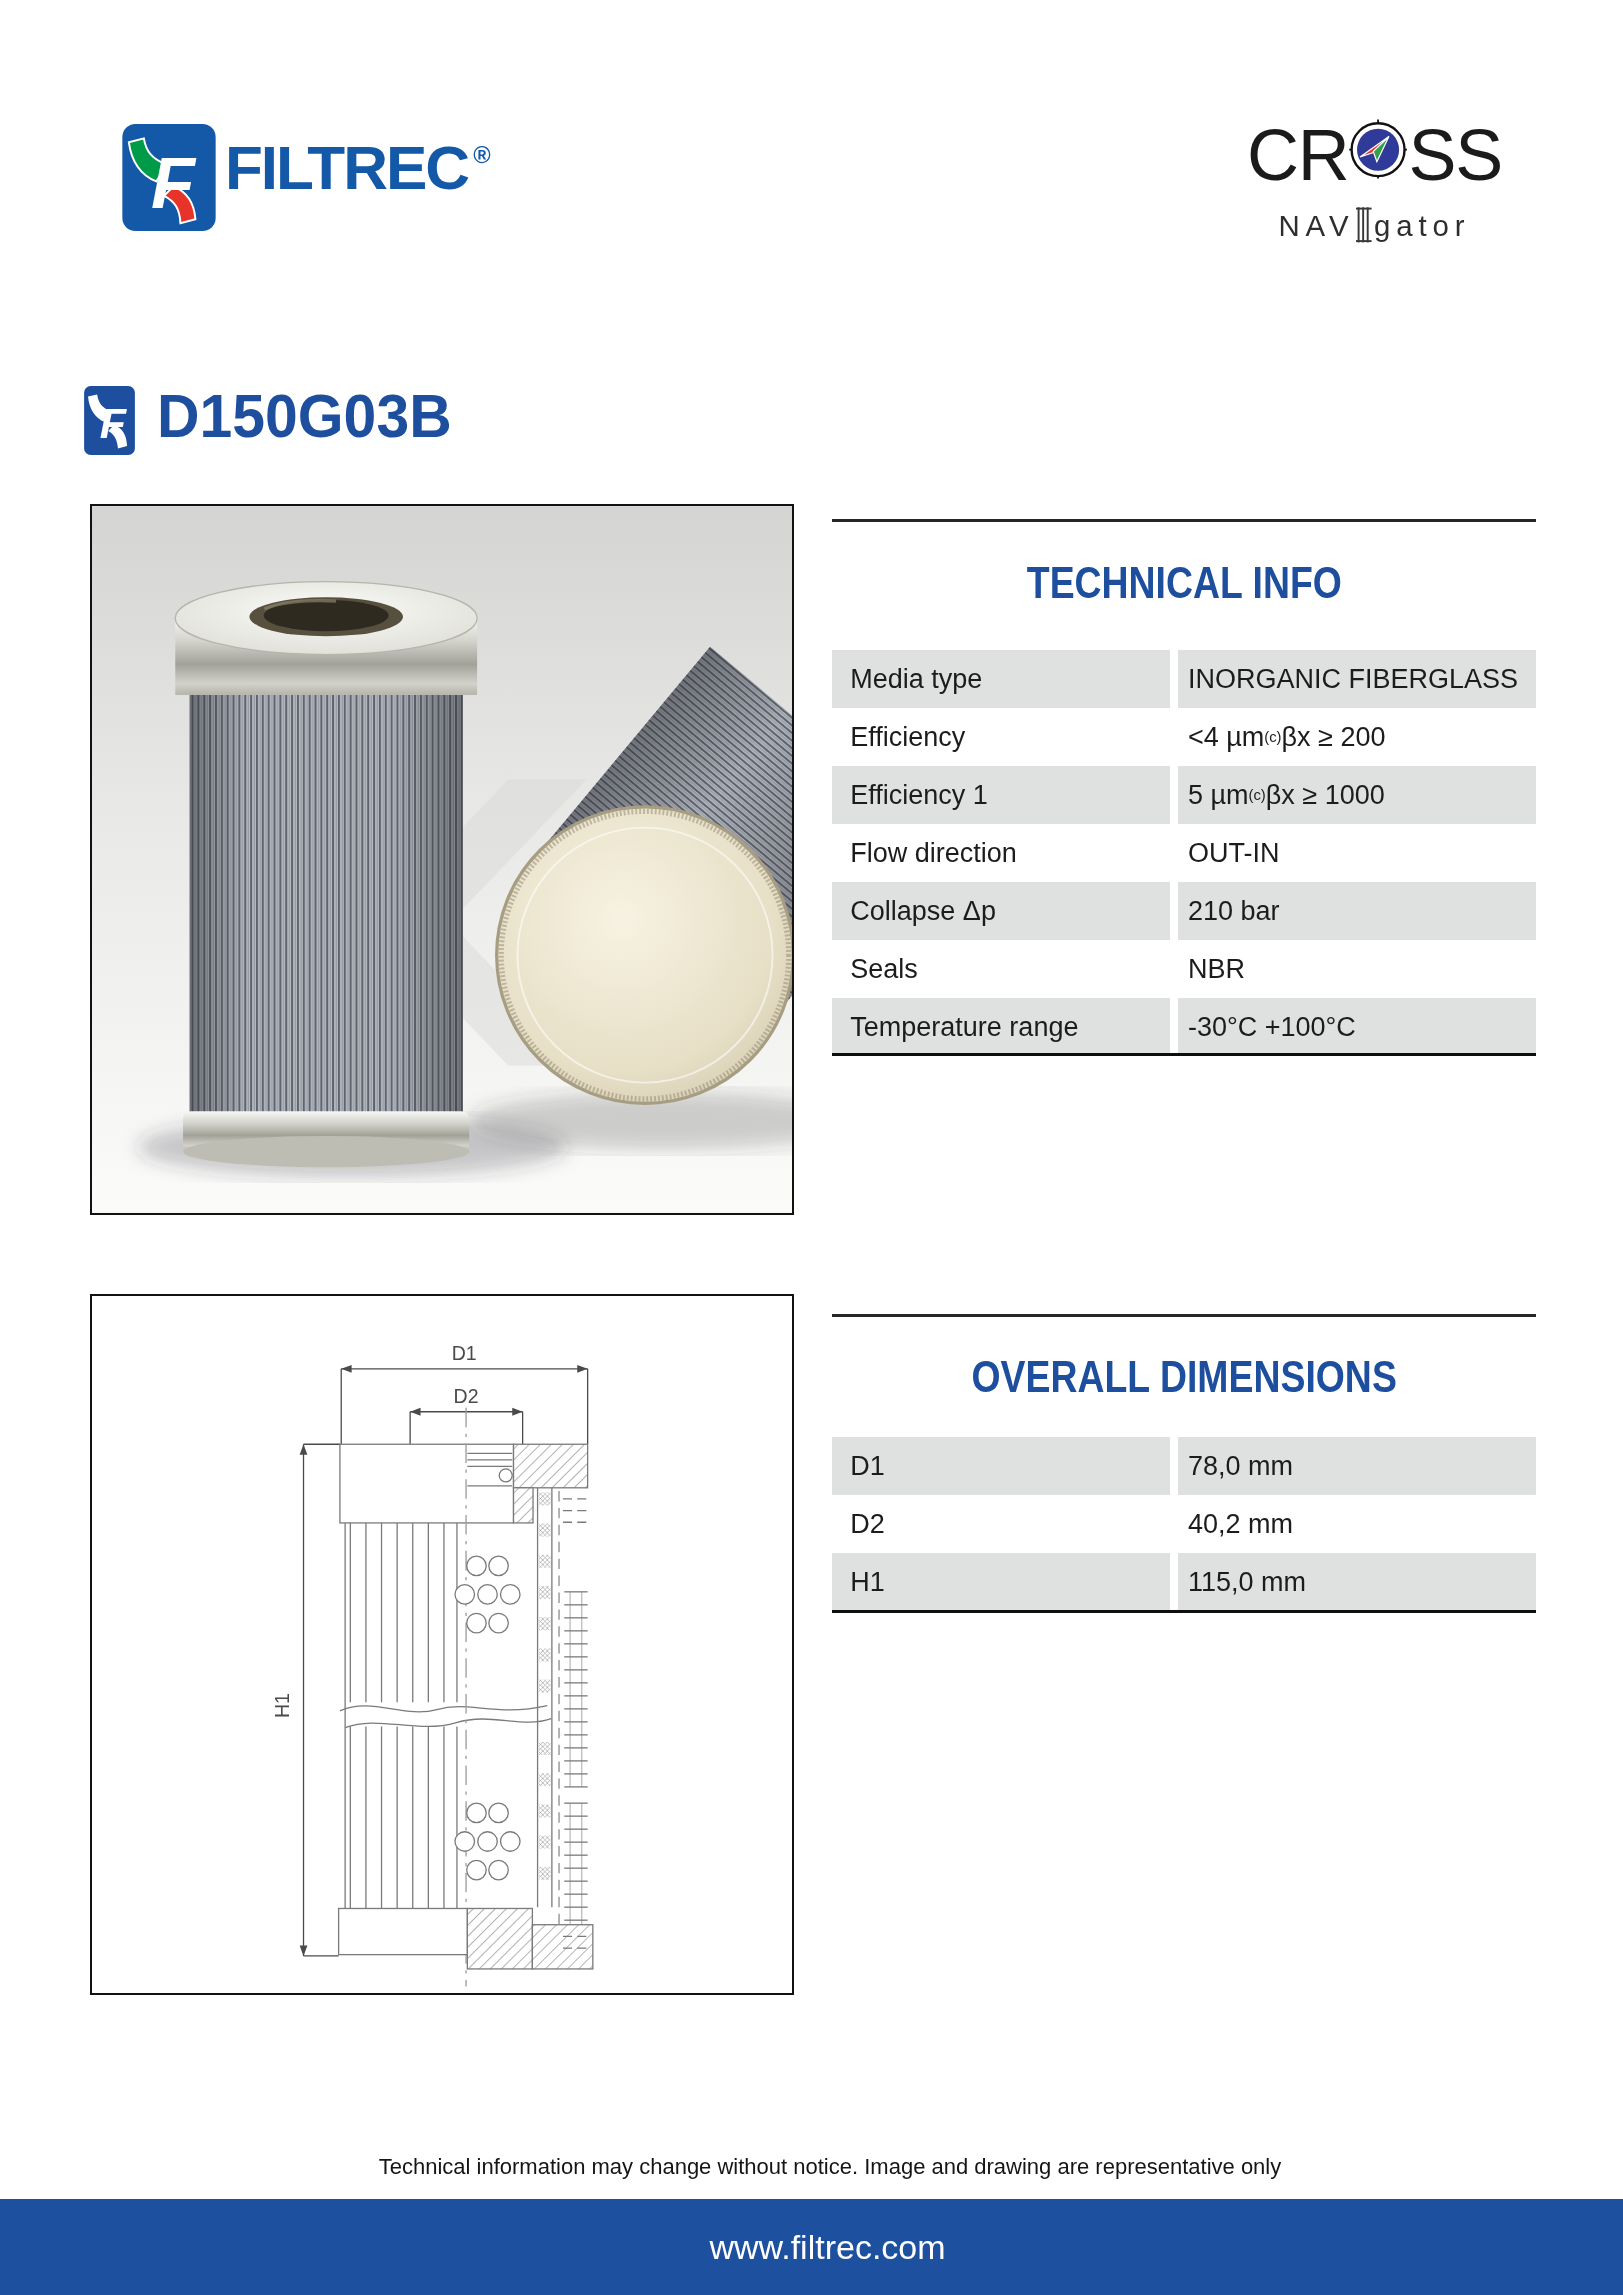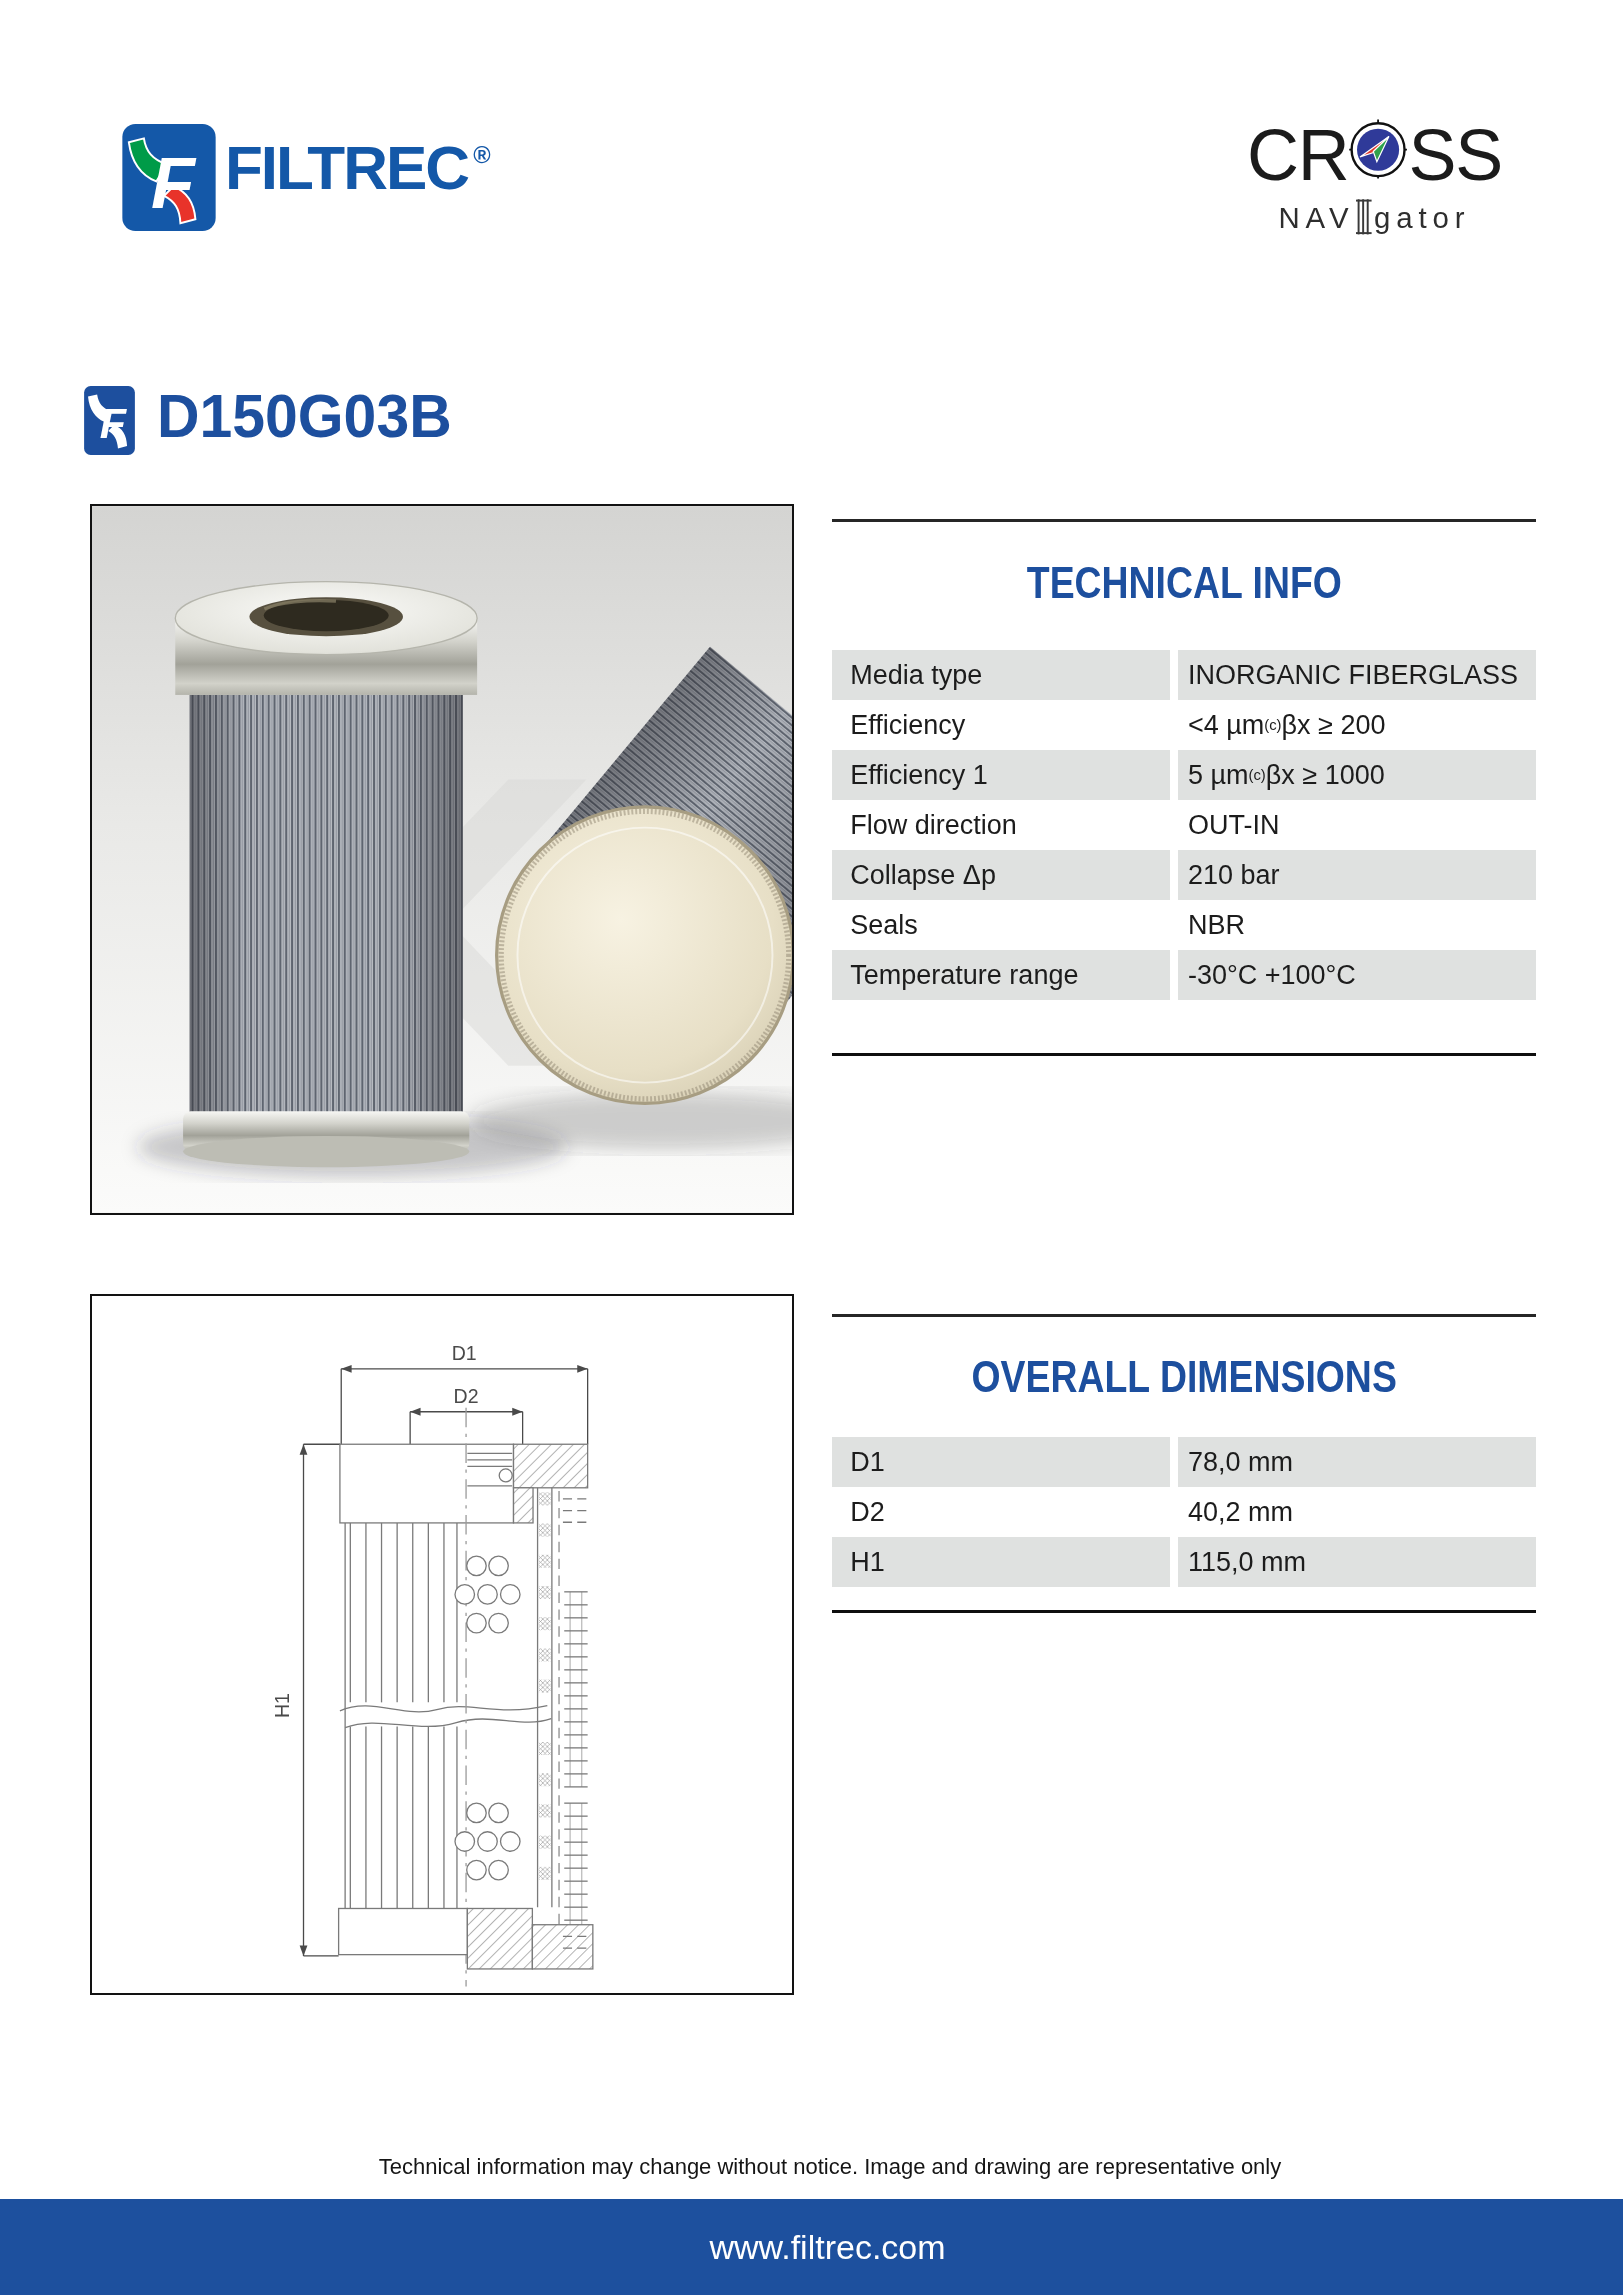--- a/index.html
+++ b/index.html
@@ -12,42 +12,42 @@
 
   
   .filtrec-word{
     left:225px;top:137px;font-size:62px;font-weight:bold;line-height:1;
     color:var(--logo-blue,#1458A8);letter-spacing:-2px;
   }
   .filtrec-word sup{font-size:23.6px;position:relative;top:-3.9px;margin-left:5.2px;letter-spacing:0;}
   .cross-logo{left:1247px;top:115px;width:255px;}
   .cross-row1{display:flex;align-items:center;justify-content:center;gap:0;
     font-size:72px;font-weight:400;letter-spacing:-1.3px;color:#1b1b1b;line-height:1;}
-  .cross-row2{margin-top:4px;display:flex;align-items:center;justify-content:center;
+  .cross-row2{margin-top:12px;display:flex;align-items:center;justify-content:center;
     font-size:29.4px;font-weight:400;color:#2e2e2e;letter-spacing:5.9px;line-height:1;}
 
   
   .prod-title{
     left:157px;top:382px;font-size:62px;font-weight:bold;color:var(--accent,#1D4F9E);
     line-height:1.1;transform:scaleX(.95);transform-origin:left center;letter-spacing:0px;
   }
 
   
   .photo-box{left:90px;top:504px;width:704px;height:711px;border:2px solid #121212;background:#e9e9e7;}
   .drawing-box{left:90px;top:1294px;width:704px;height:701px;border:2px solid #121212;background:#ffffff;}
   .photo-box svg,.drawing-box svg{display:block;width:100%;height:100%;}
 
   
   .rule{left:832px;width:704px;height:2.6px;background:#262626;}
   .rule.dark{height:3.3px;background:#0e0e0e;}
   .panel-title{left:832px;width:704px;text-align:center;color:var(--accent,#1D4F9E);}
   .panel-title span{display:inline-block;font-size:44px;font-weight:bold;letter-spacing:0px;
     transform:scaleX(.85);transform-origin:center;white-space:nowrap;}
   .tbl{left:832px;width:704px;}
-  .trow{display:flex;height:50px;}
+  .trow{display:flex;height:58px;}
   .trow .cell{display:flex;align-items:center;font-size:27px;color:#1c1c1c;background:transparent;}
   .trow .lab{width:338px;padding-left:18.3px;margin-right:7.9px;}
   .trow .val{flex:1;padding-left:10px;}
   .trow.shade .cell{background:var(--row-gray,#DFE1E0);}
   .trow sub{font-size:55%;vertical-align:sub;}
 
   
   .footer-note{left:0;top:2154px;width:1623px;text-align:center;font-size:22px;color:#151515;padding-left:37px;}
   .bottom-bar{left:0;top:2199px;width:1623px;height:97px;background:var(--bar-blue,#1D509E);}
   .bottom-bar div{width:100%;text-align:center;line-height:97px;font-size:34px;color:#ffffff;padding-left:32px;}

